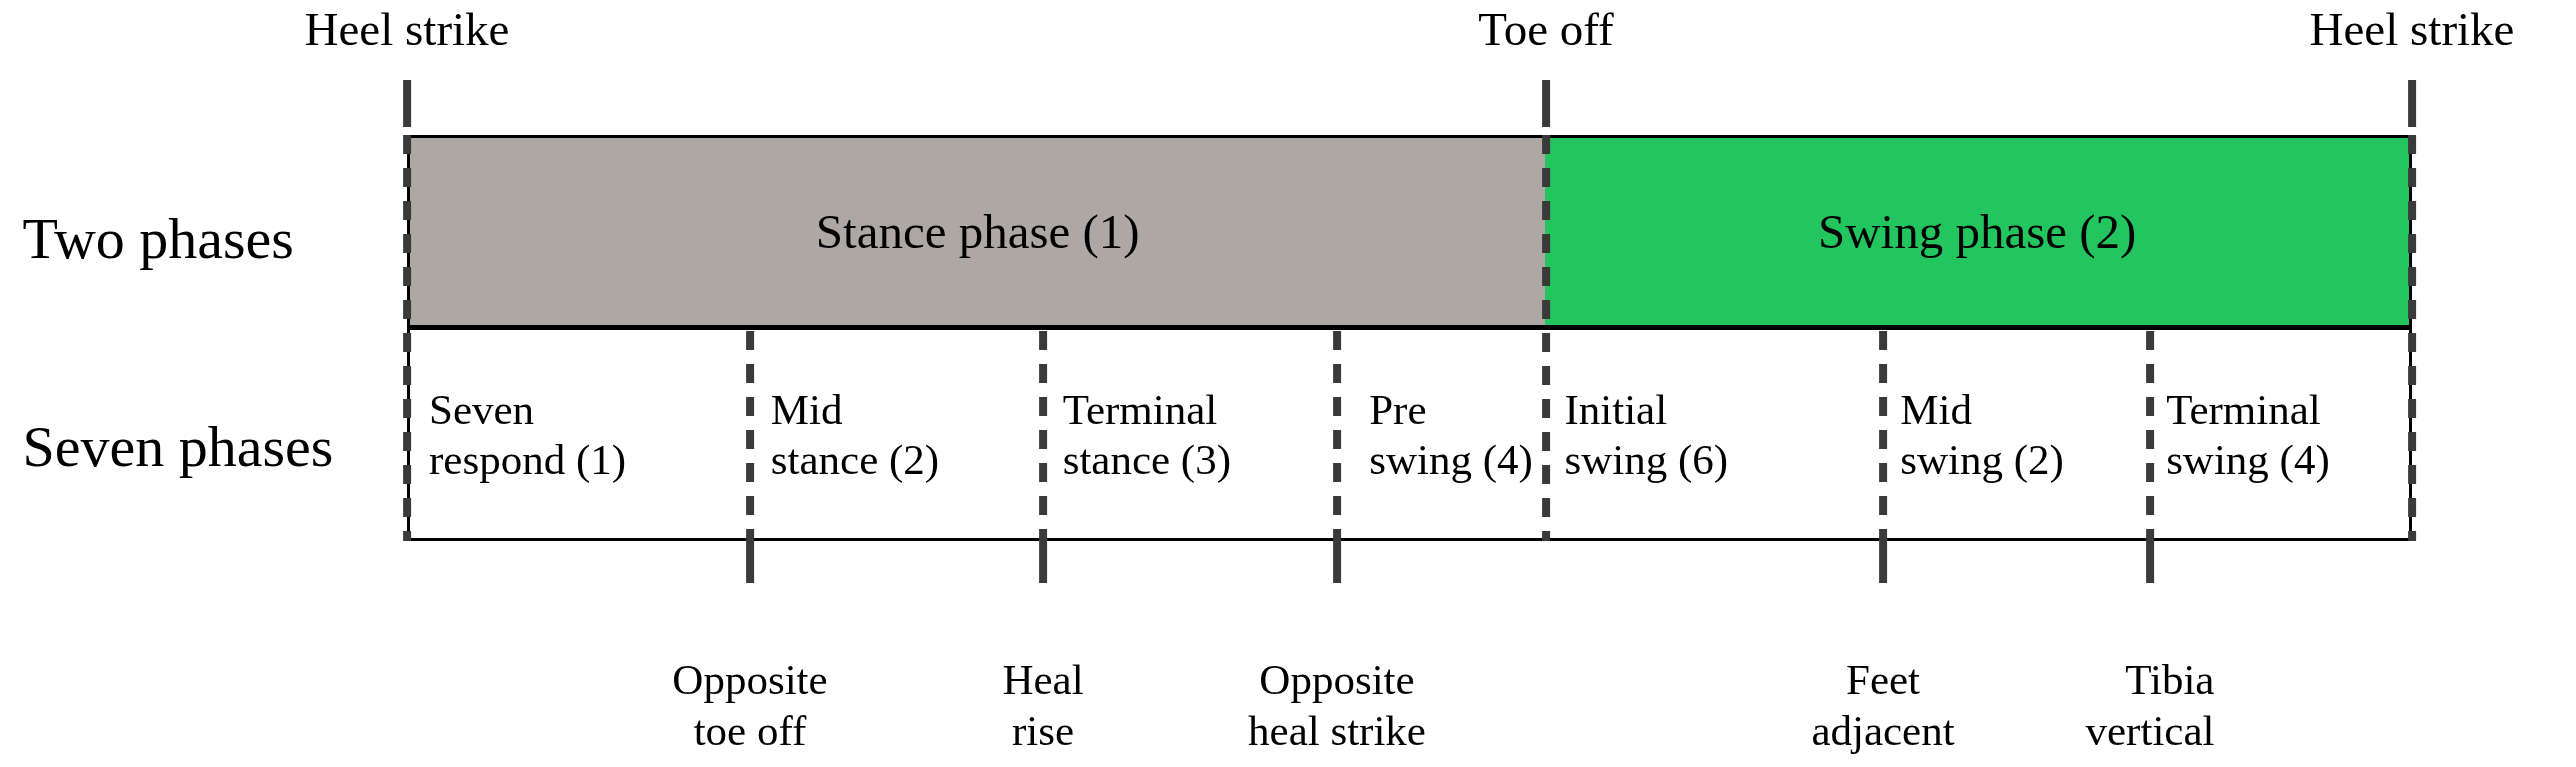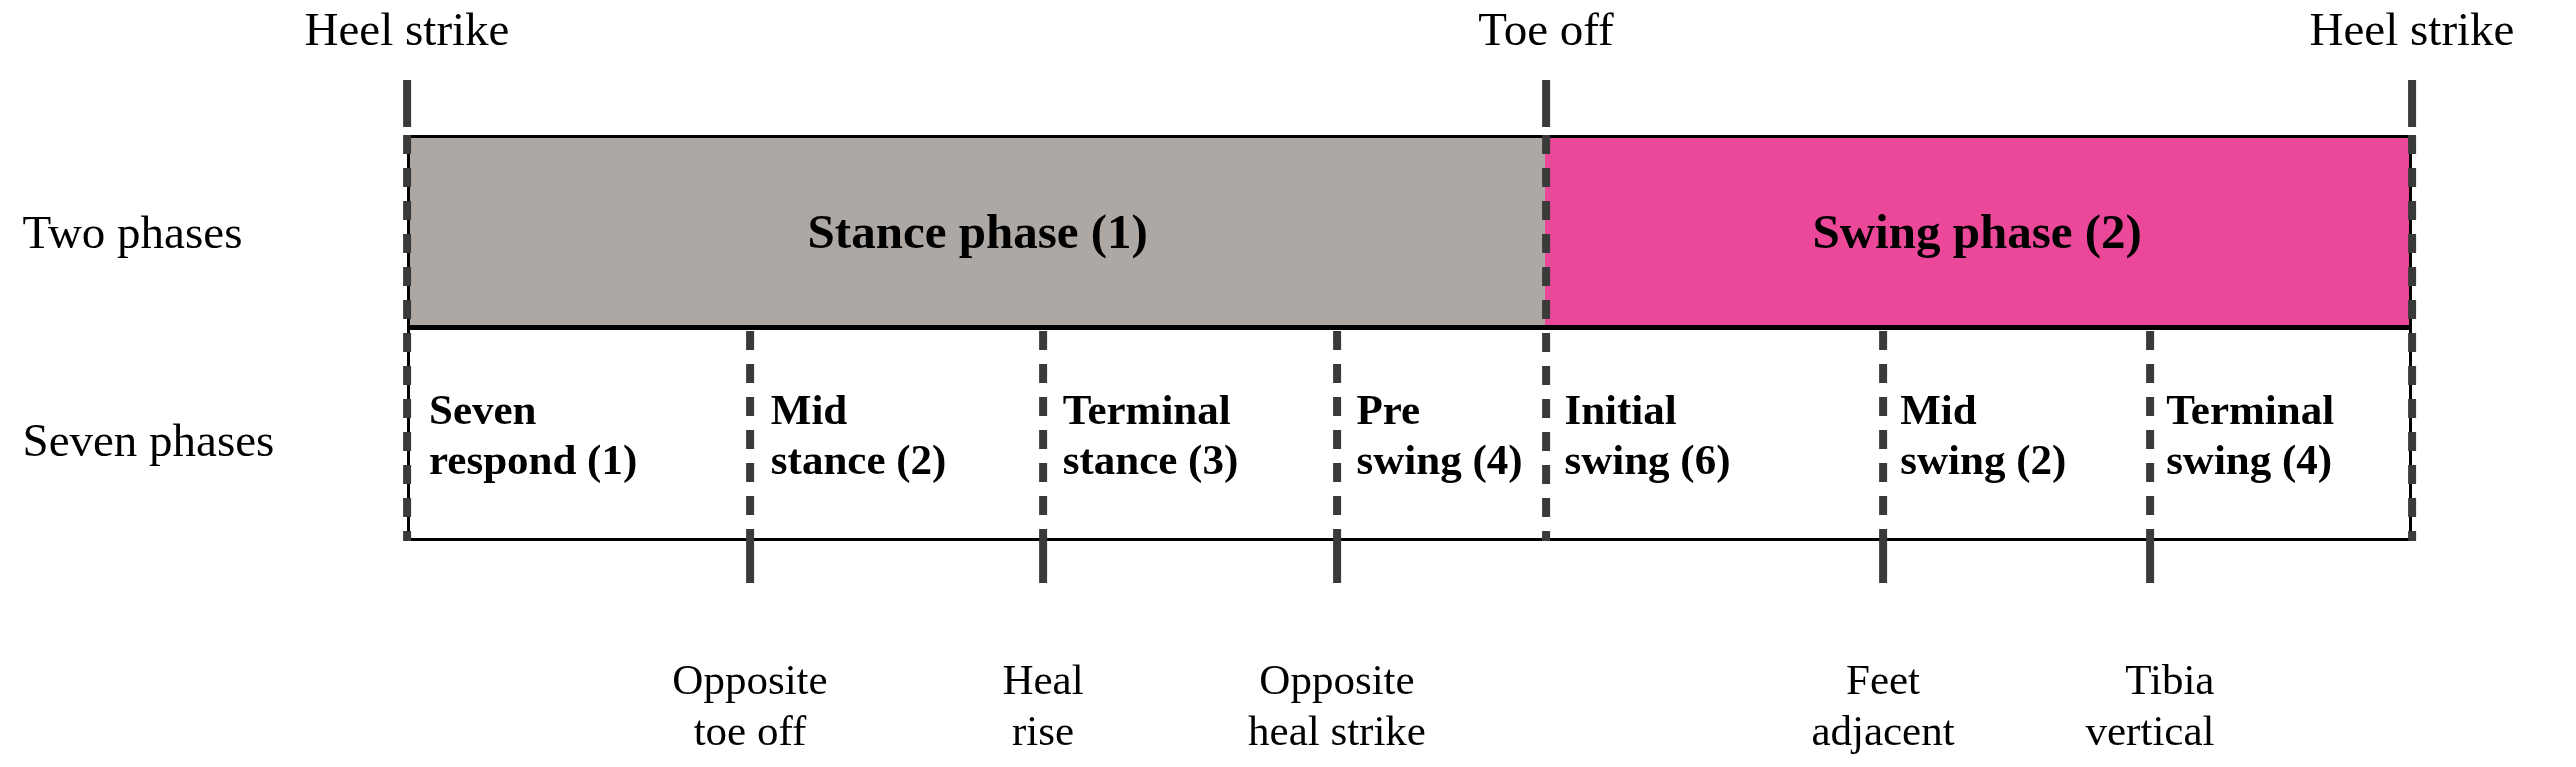--- a/index.html
+++ b/index.html
@@ -13,31 +13,30 @@
   #stage{position:relative;width:2352px;height:767px;}
 
   
   .txt{position:absolute;white-space:nowrap;line-height:1.06;}
   .ctr{transform:translateX(-50%);text-align:center;}
 
   
   .event-top{font-size:47px;top:5.2px;}
 
   
-  .row-title{font-size:47px;}
+  .row-title{font-size:58px;}
 
   
   #chart{
     position:absolute;
     left:407px;top:135px;
     width:2005px;height:406px;
     box-sizing:border-box;
     border:3.5px solid #000000;
     background:#ffffff;
-    font-weight:bold;
   }
   
   #two-row{
     position:absolute;left:0;top:0;
     width:100%;height:192px;
     border-bottom:5.2px solid #000000;
     box-sizing:border-box;
   }
   .phase2{
     position:absolute;top:0;height:100%;
@@ -88,21 +87,21 @@
 
   <div class="txt row-title" style="left:22.5px;top:208px;">Two phases</div>
   <div class="txt row-title" style="left:22.5px;top:416px;">Seven phases</div>
 
   <div id="chart">
 
     <div id="two-row">
       <div class="phase2" style="left:0;width:56.8%;background:#ada8a4;">
         <span>Stance phase (1)</span>
       </div>
-      <div class="phase2" style="left:56.8%;width:43.2%;background:#ec4899;">
+      <div class="phase2" style="left:56.8%;width:43.2%;background:#22c55e;">
         <span>Swing phase (2)</span>
       </div>
     </div>
 
     <div id="seven-row">
 
       <div class="phase7" style="left:0%;width:17.1%;">
         <div class="lbl">
           <div>Seven</div>
           <div>respond (1)</div>
@@ -116,21 +115,21 @@
         </div>
       </div>
 
       <div class="phase7" style="left:31.7%;width:14.7%;">
         <div class="lbl">
           <div>Terminal</div>
           <div>stance (3)</div>
         </div>
       </div>
 
-      <div class="phase7" style="left:46.4%;width:10.4%;">
+      <div class="phase7" style="left:46.4%;width:10.4%;justify-content:center;">
         <div class="lbl">
           <div>Pre</div>
           <div>swing (4)</div>
         </div>
       </div>
 
       <div class="phase7" style="left:56.8%;width:16.8%;">
         <div class="lbl">
           <div>Initial</div>
           <div>swing (6)</div>

